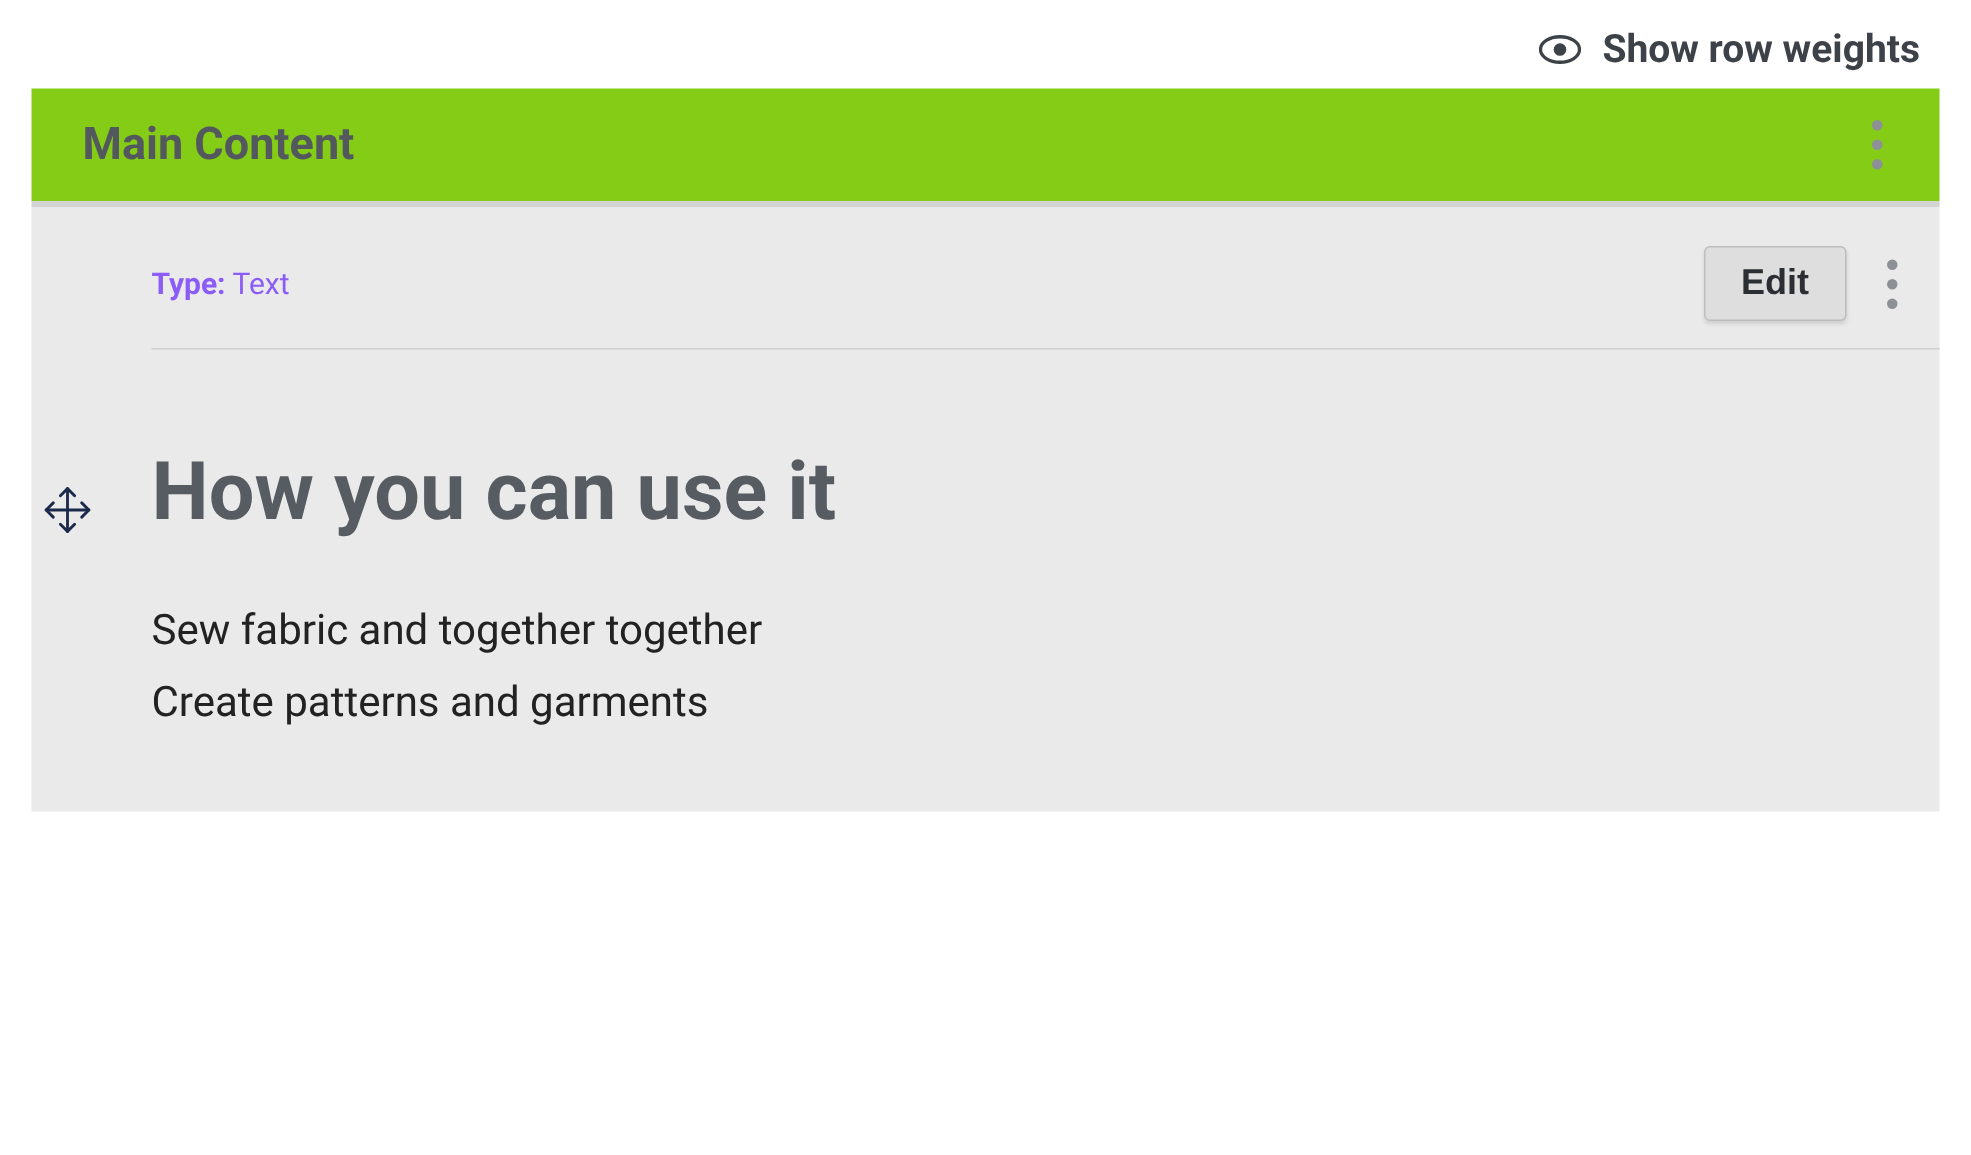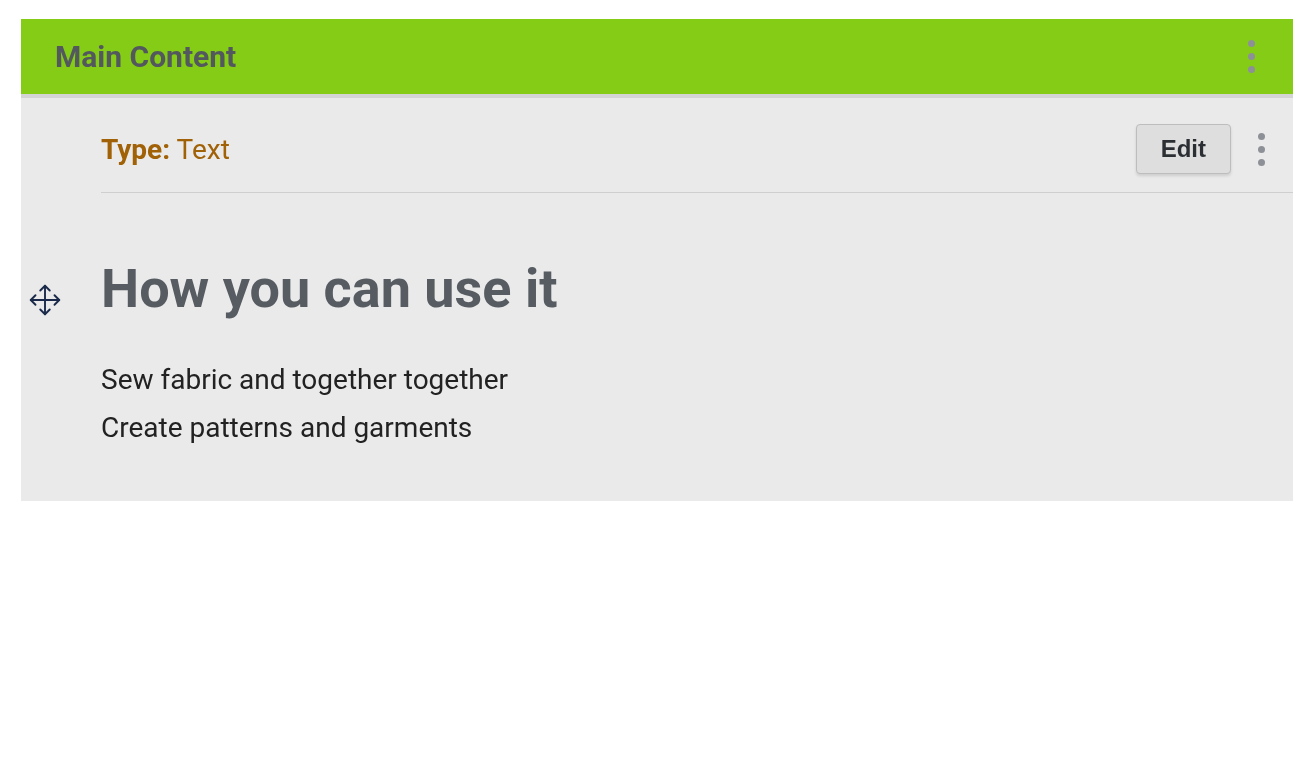--- a/index.html
+++ b/index.html
@@ -82,22 +82,22 @@
     margin-left: 80px;
   }
   .item-top {
     display: flex;
     align-items: center;
     justify-content: space-between;
     padding: 26px 18px 18px 0;
     border-bottom: 1px solid #cfcfcf;
   }
   .type-label {
-    font-size: 28px;
-    color: #a16207;
+    font-size: 20px;
+    color: #8b5cf6;
   }
   .type-label .bold {
     font-weight: 700;
   }
   .type-label .value {
     font-weight: 400;
   }
   .item-actions {
     display: flex;
     align-items: center;
@@ -147,20 +147,31 @@
   }
   .content-lines p {
     margin: 0;
   }
 </style>
 </head>
 <body>
 
 <div class="page">
 
+  <div class="toolbar">
+    <div class="show-weights">
+      <span class="eye-icon">
+        <svg viewBox="0 0 28 20" width="28" height="20">
+          <ellipse cx="14" cy="10" rx="13" ry="8.5" fill="none" stroke="#3c4247" stroke-width="2.2"></ellipse>
+          <circle cx="14" cy="10" r="4.2" fill="#3c4247"></circle>
+        </svg>
+      </span>
+      <span>Show row weights</span>
+    </div>
+  </div>
 
   <div class="panel">
     <div class="panel-header">
       <h2 class="panel-title">Main Content</h2>
       <div class="kebab header-kebab">
         <span></span>
           <span></span>
           <span></span>
       </div>
     </div>

